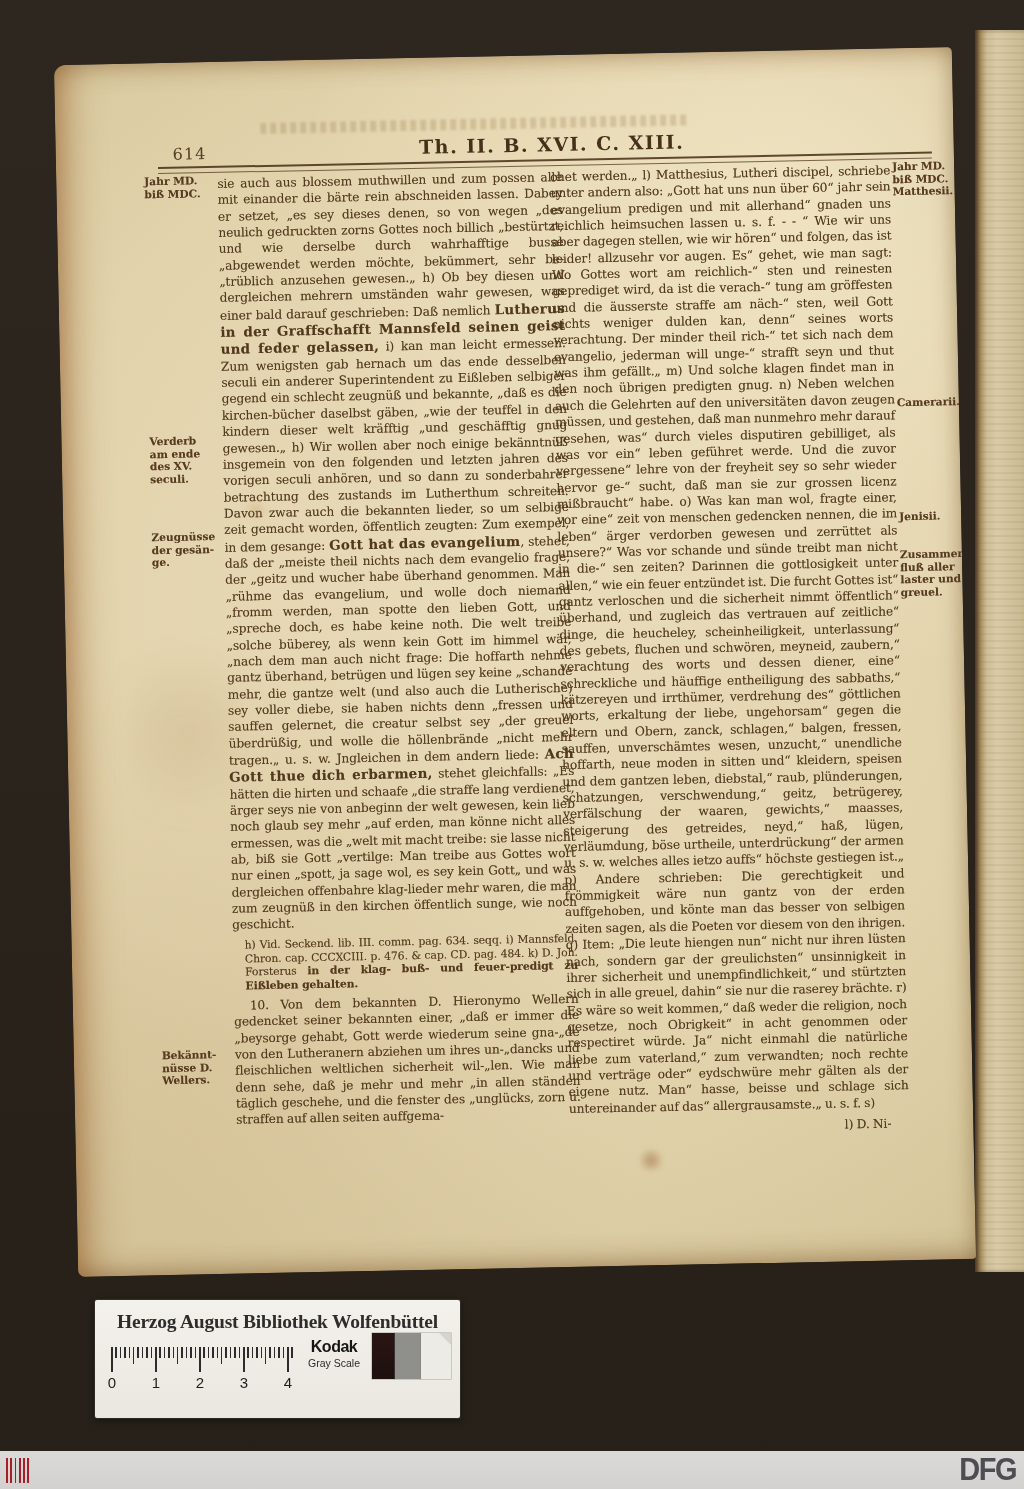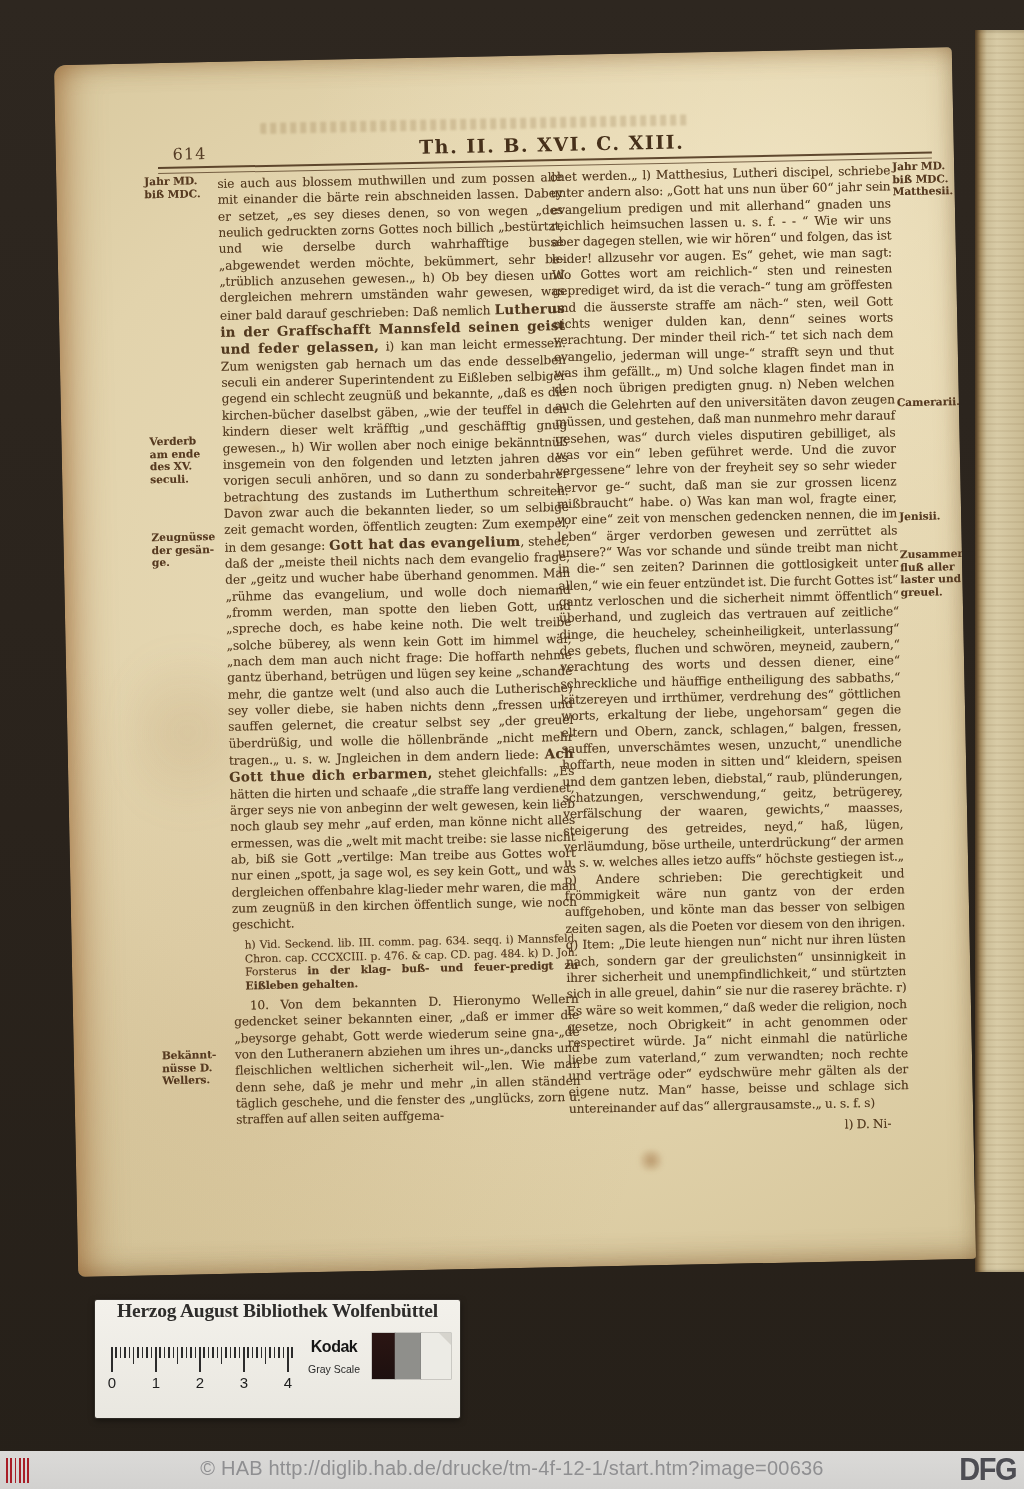--- a/index.html
+++ b/index.html
@@ -66,31 +66,31 @@
   .stain.s2{left:60px;top:560px;width:120px;height:220px;filter:blur(14px);
     background:radial-gradient(circle,rgba(150,110,60,.14),rgba(150,110,60,0) 70%);}
   .stain.s3{left:180px;top:440px;width:26px;height:18px;filter:blur(3px);
     background:radial-gradient(circle,rgba(170,120,55,.28),rgba(170,120,55,0) 70%);}
 
   
   .kodak-label{position:absolute;left:95px;top:1300px;width:365px;height:118px;
     background:linear-gradient(180deg,#f3f1eb,#e9e7e0);border-radius:2px;
     box-shadow:0 0 0 1px rgba(255,255,255,.08),0 2px 6px rgba(0,0,0,.5);
     font-family:"Liberation Sans",sans-serif;}
-  .lib-title{text-align:center;font-family:"Liberation Serif",serif;
+  .lib-title{margin-top:11px;text-align:center;font-family:"Liberation Serif",serif;
     font-weight:bold;font-size:19.5px;letter-spacing:-.2px;color:#2e2d2b;white-space:nowrap;}
   .ruler{position:absolute;left:16px;top:47px;width:182px;height:26px;}
   .ruler .t-small,.ruler .t-med,.ruler .t-big{position:absolute;left:0;right:0;top:0;}
   .ruler .t-small{height:11px;background:repeating-linear-gradient(90deg,#2c2c2c 0 1.4px,rgba(0,0,0,0) 1.4px 4.4px);}
   .ruler .t-med{height:17px;background:repeating-linear-gradient(90deg,#2c2c2c 0 1.5px,rgba(0,0,0,0) 1.5px 22px);}
   .ruler .t-big{height:25px;background:repeating-linear-gradient(90deg,#2c2c2c 0 1.7px,rgba(0,0,0,0) 1.7px 44px);}
   .ruler .num{position:absolute;top:27px;transform:translateX(-50%);font-size:15px;color:#1e1e1e;}
   .kodak-txt{position:absolute;left:206px;top:38px;width:66px;text-align:center;color:#161616;}
   .kodak-word{font-weight:bold;font-size:16px;letter-spacing:-.5px;}
-  .grayscale-word{font-size:10.5px;margin-top:7px;color:#2a2a2a;}
+  .grayscale-word{font-size:10.5px;margin-top:1px;color:#2a2a2a;}
   .patches{position:absolute;left:277px;top:33px;height:46px;display:flex;}
   .patch{height:46px;box-shadow:0 0 0 .5px rgba(120,120,118,.6);}
   .patch.dark{width:23px;background:linear-gradient(180deg,#2b1513,#1d100f);}
   .patch.gray{width:26px;background:#8f8f8b;}
   .patch.white{width:30px;background:#ecebe5;position:relative;}
   .patch.white::after{content:"";position:absolute;right:0;top:0;width:0;height:0;
     border-top:12px solid #d6d4cd;border-left:12px solid rgba(0,0,0,0);}
 
   
   .footer-bar{position:absolute;left:0;top:1451px;width:1024px;height:38px;
@@ -174,17 +174,16 @@
     </div>
     <div class="patches">
       <div class="patch dark"></div>
       <div class="patch gray"></div>
       <div class="patch white"></div>
     </div>
   </div>
 
   <div class="footer-bar">
     <div class="cal-mark"></div>
-    <div class="copyright">© HAB http://diglib.hab.de/drucke/tm-4f-12-1/start.htm?image=00636</div>
     <div class="dfg-logo">DFG</div>
   </div>
 
 </div>
 
 </body></html>

